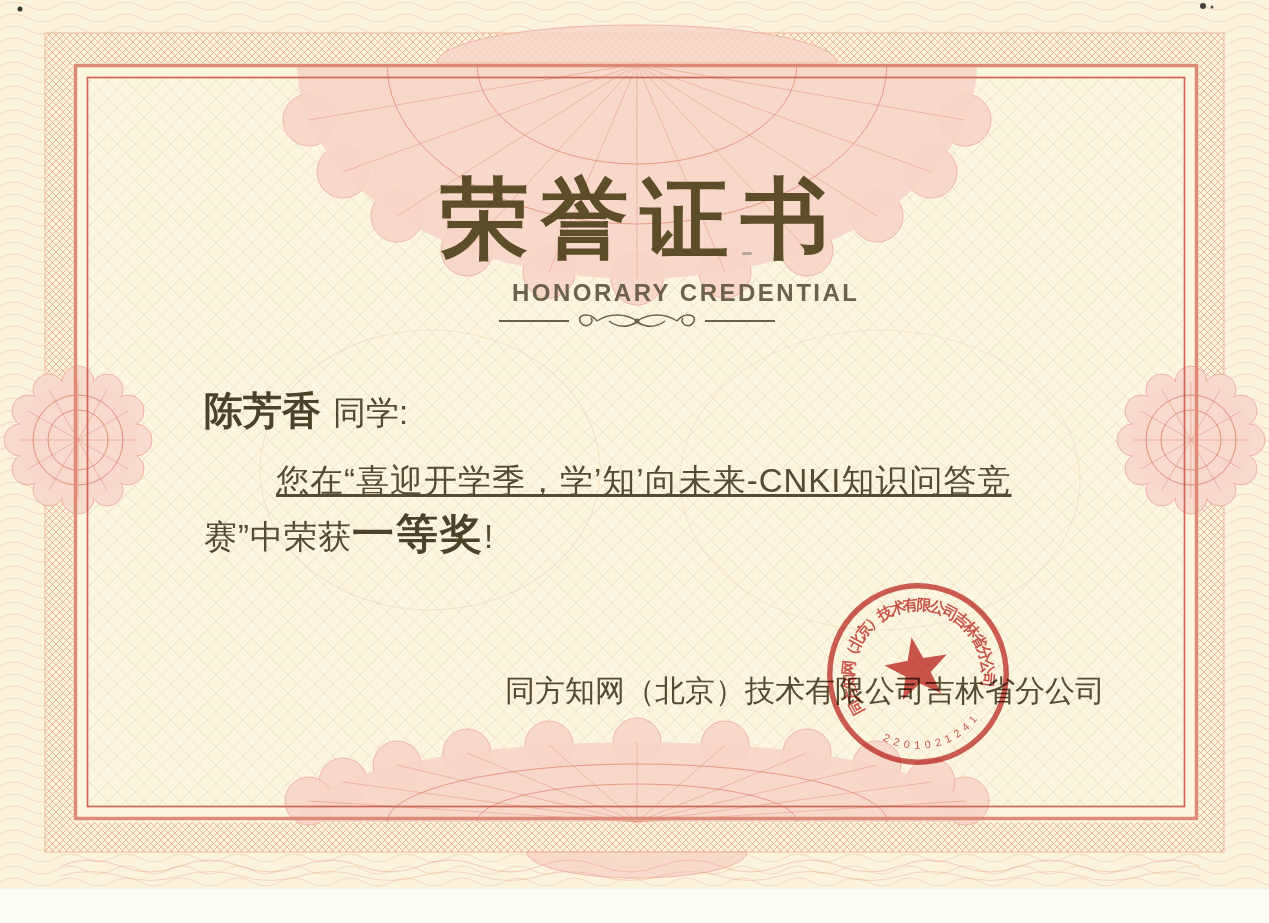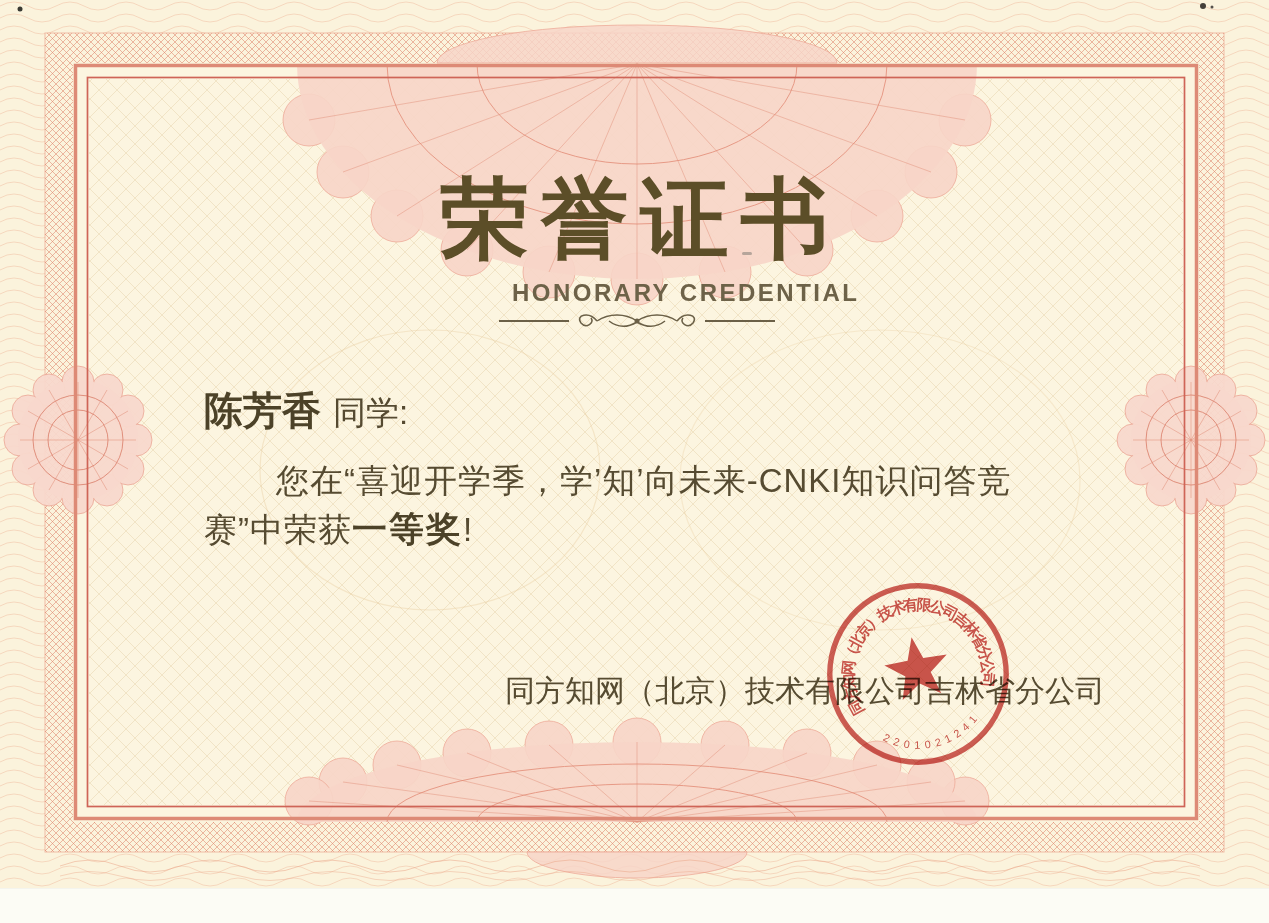--- a/index.html
+++ b/index.html
@@ -17,23 +17,23 @@
   }
   .subtitle{
     left:512px;top:279px;font-size:24px;color:#6d6248;
     letter-spacing:2.5px;font-weight:bold;text-align:right;
   }
   .flourish{position:absolute;left:497px;top:306px;}
   .name-line{left:204px;top:384px;}
   .name{font-size:39px;font-weight:bold;color:#4c4228;}
   .salutation{font-size:33px;color:#554a31;margin-left:12px;}
   .para{font-size:33px;color:#564b31;letter-spacing:1px;}
-  .para1{left:276px;top:459px;}
+  .para1{left:276px;top:459px;text-decoration:underline;}
   .para2{left:204px;top:506px;}
-  .award{font-size:35px;font-weight:bold;color:#4c4228;letter-spacing:2px;}
+  .award{font-size:42px;font-weight:bold;color:#4c4228;letter-spacing:2px;}
   .para3{left:277px;top:577px;}
   .issuer{top:671px;right:164px;font-size:30px;color:#564b31;}
   .date{top:709px;right:172px;font-size:30px;color:#564b31;}
   .stamp{
     position:absolute;left:820px;top:576px;width:196px;height:196px;
     mix-blend-mode:multiply;opacity:.88;
   }
   .scan-strip{
     position:absolute;left:0;bottom:0;width:100%;height:34px;
     background:#fcfcf5;border-top:1px solid rgba(0,0,0,0.03);

